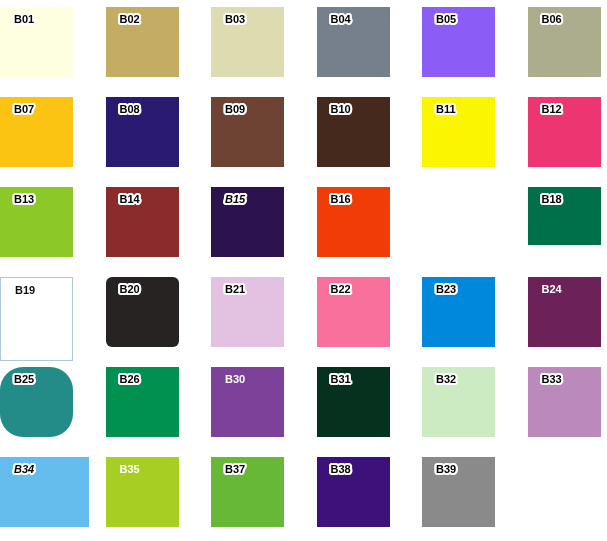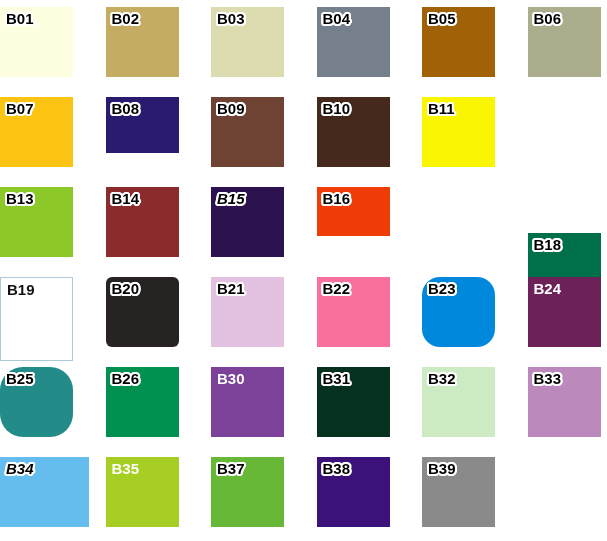--- a/index.html
+++ b/index.html
@@ -21,24 +21,24 @@
     box-sizing: border-box;
   }
   .swatch-cell {
     position: absolute;
     width: 73px;
     height: 70px;
     box-sizing: border-box;
   }
   .swatch-label {
     position: absolute;
-    left: 6px;
+    left: 14px;
     top: 5px;
     font-family: "Liberation Sans", sans-serif;
-    font-size: 15px;
+    font-size: 11px;
     font-weight: bold;
     line-height: 14px;
     letter-spacing: 0px;
     white-space: nowrap;
     pointer-events: none;
   }
   
   .swatch-label.halo {
     color: #000000;
     text-shadow:
@@ -71,69 +71,72 @@
     </div>
     <div class="swatch-cell" style="left: 105.5px; top: 7px; width: 73px; height: 70px; background: rgb(196, 172, 99);">
       <span class="swatch-label halo">B02</span>
     </div>
     <div class="swatch-cell" style="left: 211px; top: 7px; width: 73px; height: 70px; background: rgb(221, 220, 176);">
       <span class="swatch-label halo">B03</span>
     </div>
     <div class="swatch-cell" style="left: 316.5px; top: 7px; width: 73px; height: 70px; background: rgb(118, 128, 140);">
       <span class="swatch-label halo">B04</span>
     </div>
-    <div class="swatch-cell" style="left: 422px; top: 7px; width: 73px; height: 70px; background: #a16207; padding-left: 24px;">
+    <div class="swatch-cell" style="left: 422px; top: 7px; width: 73px; height: 70px; background: #8b5cf6; padding-left: 24px;">
       <span class="swatch-label halo">B05</span>
     </div>
     <div class="swatch-cell" style="left: 527.5px; top: 7px; width: 73px; height: 70px; background: rgb(171, 173, 140);">
       <span class="swatch-label halo">B06</span>
     </div>
     <div class="swatch-cell" style="left: 0px; top: 97px; width: 73px; height: 70px; background: rgb(251, 196, 18);">
       <span class="swatch-label halo">B07</span>
     </div>
-    <div class="swatch-cell" style="left: 105.5px; top: 97px; width: 73px; height: 56px; background: rgb(42, 26, 112);">
+    <div class="swatch-cell" style="left: 105.5px; top: 97px; width: 73px; height: 70px; background: rgb(42, 26, 112);">
       <span class="swatch-label halo">B08</span>
     </div>
     <div class="swatch-cell" style="left: 211px; top: 97px; width: 73px; height: 70px; background: rgb(111, 67, 52);">
       <span class="swatch-label halo">B09</span>
     </div>
     <div class="swatch-cell" style="left: 316.5px; top: 97px; width: 73px; height: 70px; background: rgb(70, 41, 29);">
       <span class="swatch-label halo">B10</span>
     </div>
     <div class="swatch-cell" style="left: 422px; top: 97px; width: 73px; height: 70px; background: rgb(250, 245, 0);">
       <span class="swatch-label halo">B11</span>
     </div>
+    <div class="swatch-cell" style="left: 527.5px; top: 97px; width: 73px; height: 70px; background: rgb(237, 53, 114);">
+      <span class="swatch-label halo">B12</span>
+    </div>
     <div class="swatch-cell" style="left: 0px; top: 187px; width: 73px; height: 70px; background: rgb(140, 200, 40);">
       <span class="swatch-label halo">B13</span>
     </div>
     <div class="swatch-cell" style="left: 105.5px; top: 187px; width: 73px; height: 70px; background: rgb(140, 43, 43);">
       <span class="swatch-label halo">B14</span>
     </div>
     <div class="swatch-cell" style="left: 211px; top: 187px; width: 73px; height: 70px; background: rgb(45, 18, 80); font-style: italic;">
       <span class="swatch-label halo">B15</span>
     </div>
-    <div class="swatch-cell" style="left: 316.5px; top: 187px; width: 73px; height: 49px; background: rgb(240, 60, 6);">
+    <div class="swatch-cell" style="left: 316.5px; top: 187px; width: 73px; height: 70px; background: rgb(240, 60, 6);">
       <span class="swatch-label halo">B16</span>
     </div>
-    <div class="swatch-cell" style="left: 527.5px; top: 187px; width: 73px; height: 52px; background: rgb(0, 112, 74); margin-top: 46px;">
+    <div class="swatch-cell" style="left: 527.5px; top: 187px; width: 73px; height: 58px; background: rgb(0, 112, 74);">
       <span class="swatch-label halo">B18</span>
     </div>
     <div class="swatch-cell" style="left: 0px; top: 277px; width: 73px; height: 84px; background: rgb(255, 255, 255); border: 1px solid rgb(175, 200, 216);">
       <span class="swatch-label plain-dark">B19</span>
     </div>
     <div class="swatch-cell" style="left: 105.5px; top: 277px; width: 73px; height: 70px; background: rgb(38, 35, 34); border-radius: 6px;">
       <span class="swatch-label halo">B20</span>
     </div>
     <div class="swatch-cell" style="left: 211px; top: 277px; width: 73px; height: 70px; background: rgb(226, 194, 224);">
       <span class="swatch-label halo">B21</span>
     </div>
     <div class="swatch-cell" style="left: 316.5px; top: 277px; width: 73px; height: 70px; background: rgb(249, 112, 156);">
       <span class="swatch-label halo">B22</span>
     </div>
-    <div class="swatch-cell" style="left: 422px; top: 277px; width: 73px; height: 70px; background: rgb(0, 137, 220); border-radius: 18px;">
+    <div class="swatch-cell" style="left: 422px; top: 277px; width: 73px; height: 70px; background: rgb(0, 137, 220);">
       <span class="swatch-label halo">B23</span>
     </div>
     <div class="swatch-cell" style="left: 527.5px; top: 277px; width: 73px; height: 70px; background: rgb(109, 33, 89);">
       <span class="swatch-label plain-light">B24</span>
     </div>
     <div class="swatch-cell" style="left: 0px; top: 367px; width: 73px; height: 70px; background: rgb(35, 139, 136); border-radius: 23px;">
       <span class="swatch-label halo">B25</span>
     </div>
     <div class="swatch-cell" style="left: 105.5px; top: 367px; width: 73px; height: 70px; background: rgb(0, 145, 80);">
       <span class="swatch-label halo">B26</span>

